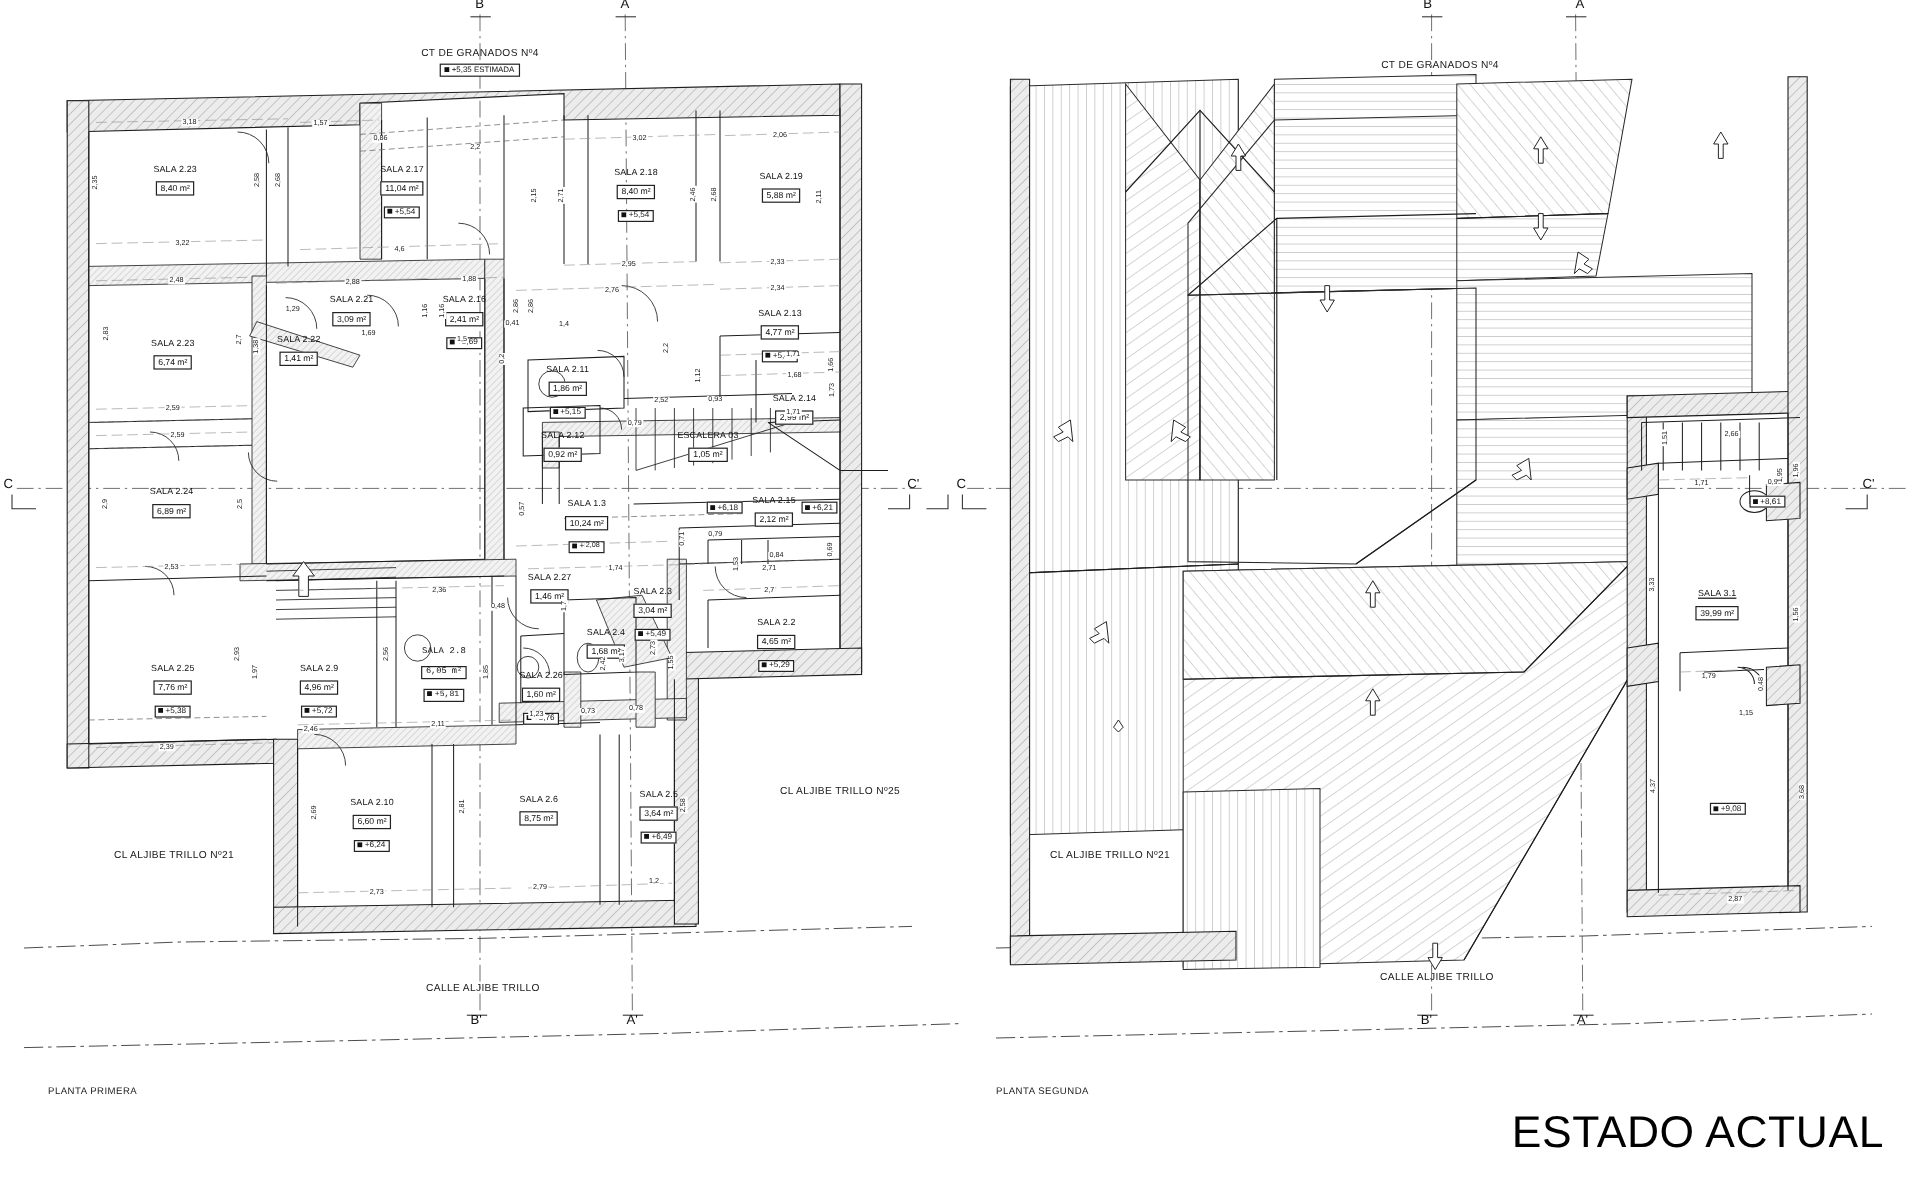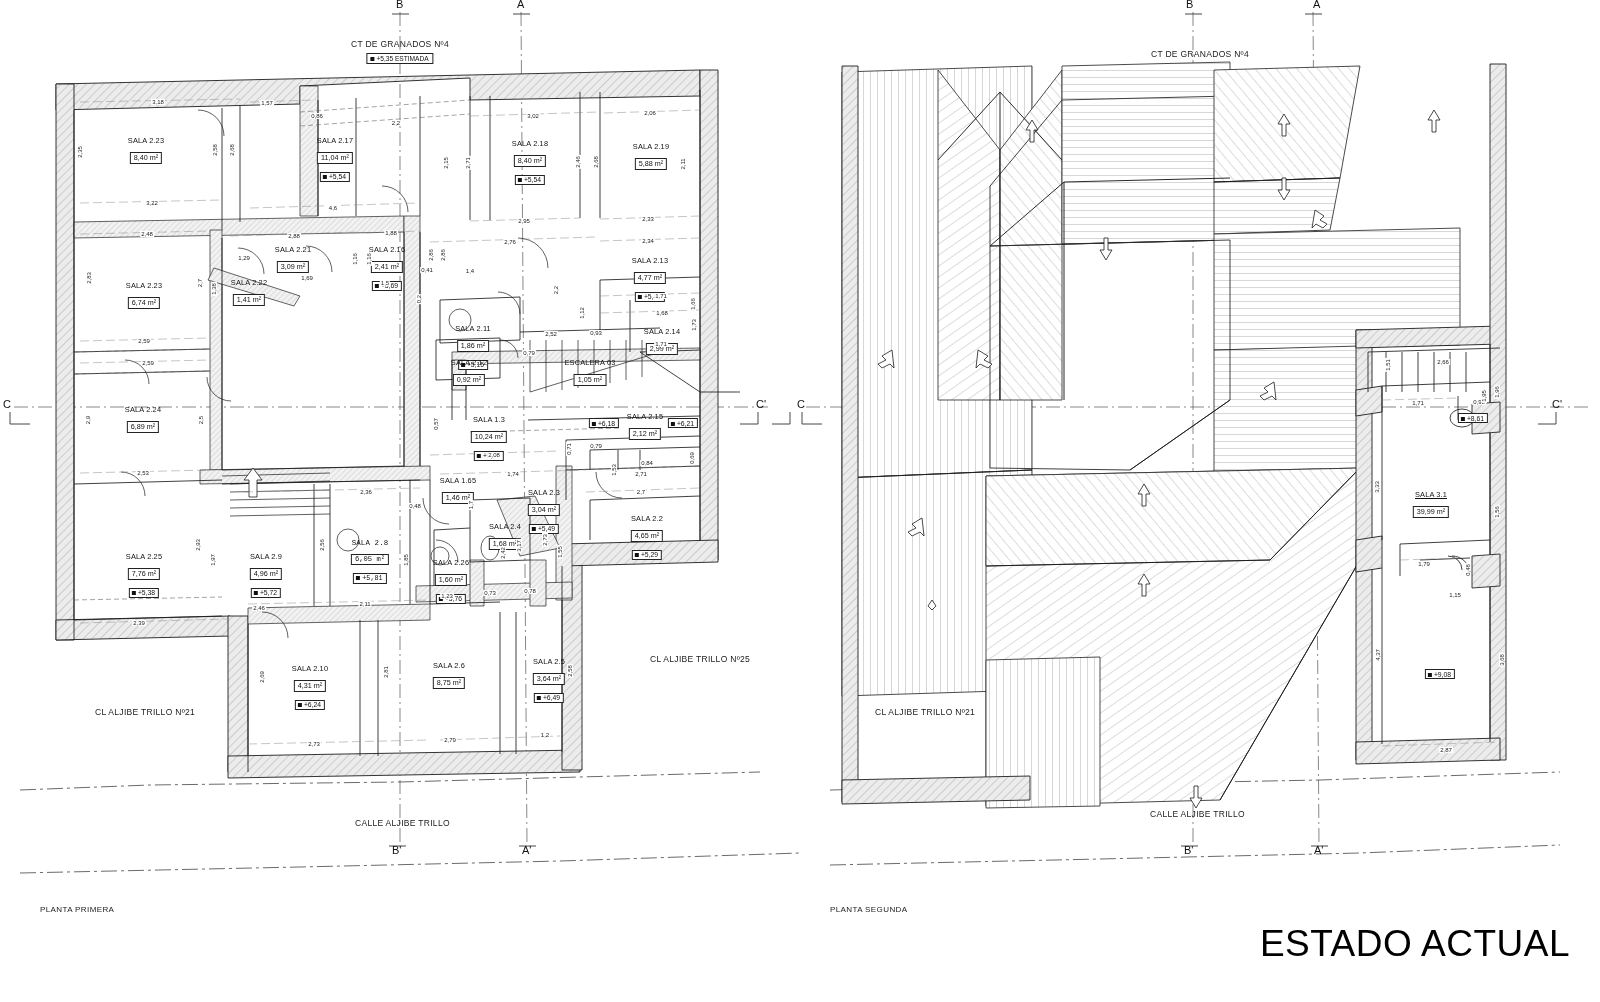--- a/index.html
+++ b/index.html
@@ -295,21 +295,21 @@
         <div class="relev"><span><i class="sq"></i>+5,49</span></div>
       </div>
       <div class="room" style="left: 249px; top: 278px;">
         <div class="rname">SALA 2.22</div>
         <div><span class="rarea">1,41 m²</span></div>
       </div>
       <div class="room" style="left: 144px; top: 281px;">
         <div class="rname">SALA 2.23</div>
         <div><span class="rarea">6,74 m²</span></div>
       </div>
-      <div class="room" style="left: 473px; top: 303px; margin-top: 21px;">
+      <div class="room" style="left: 473px; top: 303px;">
         <div class="rname">SALA 2.11</div>
         <div><span class="rarea">1,86 m²</span></div>
         <div class="relev"><span><i class="sq"></i>+5,15</span></div>
       </div>
       <div class="room" style="left: 662px; top: 327px;">
         <div class="rname">SALA 2.14</div>
         <div><span class="rarea">2,99 m²</span></div>
       </div>
       <div class="room" style="left: 469px; top: 358px;">
         <div class="rname">SALA 2.12</div>
@@ -326,21 +326,21 @@
       <div class="room" style="left: 645px; top: 412px;">
         <div class="rname">SALA 2.15</div>
         <div><span class="rarea">2,12 m²</span></div>
       </div>
       <div class="room" style="left: 489px; top: 415px;">
         <div class="rname">SALA 1.3</div>
         <div><span class="rarea">10,24 m²</span></div>
         <div class="relev"><span><i class="sq"></i>+5,49</span></div>
       </div>
       <div class="room" style="left: 458px; top: 476px;">
-        <div class="rname">SALA 1.65</div>
+        <div class="rname">SALA 2.27</div>
         <div><span class="rarea">1,46 m²</span></div>
       </div>
       <div class="room" style="left: 544px; top: 488px;">
         <div class="rname">SALA 2.3</div>
         <div><span class="rarea">3,04 m²</span></div>
         <div class="relev"><span><i class="sq"></i>+5,49</span></div>
       </div>
       <div class="room" style="left: 647px; top: 514px;">
         <div class="rname">SALA 2.2</div>
         <div><span class="rarea">4,65 m²</span></div>
@@ -370,21 +370,21 @@
         <div><span class="rarea">7,76 m²</span></div>
         <div class="relev"><span><i class="sq"></i>+5,38</span></div>
       </div>
       <div class="room" style="left: 549px; top: 657px;">
         <div class="rname">SALA 2.5</div>
         <div><span class="rarea">3,64 m²</span></div>
         <div class="relev"><span><i class="sq"></i>+6,49</span></div>
       </div>
       <div class="room" style="left: 310px; top: 664px;">
         <div class="rname">SALA 2.10</div>
-        <div><span class="rarea">4,31 m²</span></div>
+        <div><span class="rarea">6,60 m²</span></div>
         <div class="relev"><span><i class="sq"></i>+6,24</span></div>
       </div>
       <div class="room" style="left: 449px; top: 661px;">
         <div class="rname">SALA 2.6</div>
         <div><span class="rarea">8,75 m²</span></div>
       </div>
     </div>
   <div id="elev-first">
       <div class="elev" style="left: 604px; top: 418px;"><i class="sq"></i>+6,18</div>
       <div class="elev" style="left: 683px; top: 418px;"><i class="sq"></i>+6,21</div>

